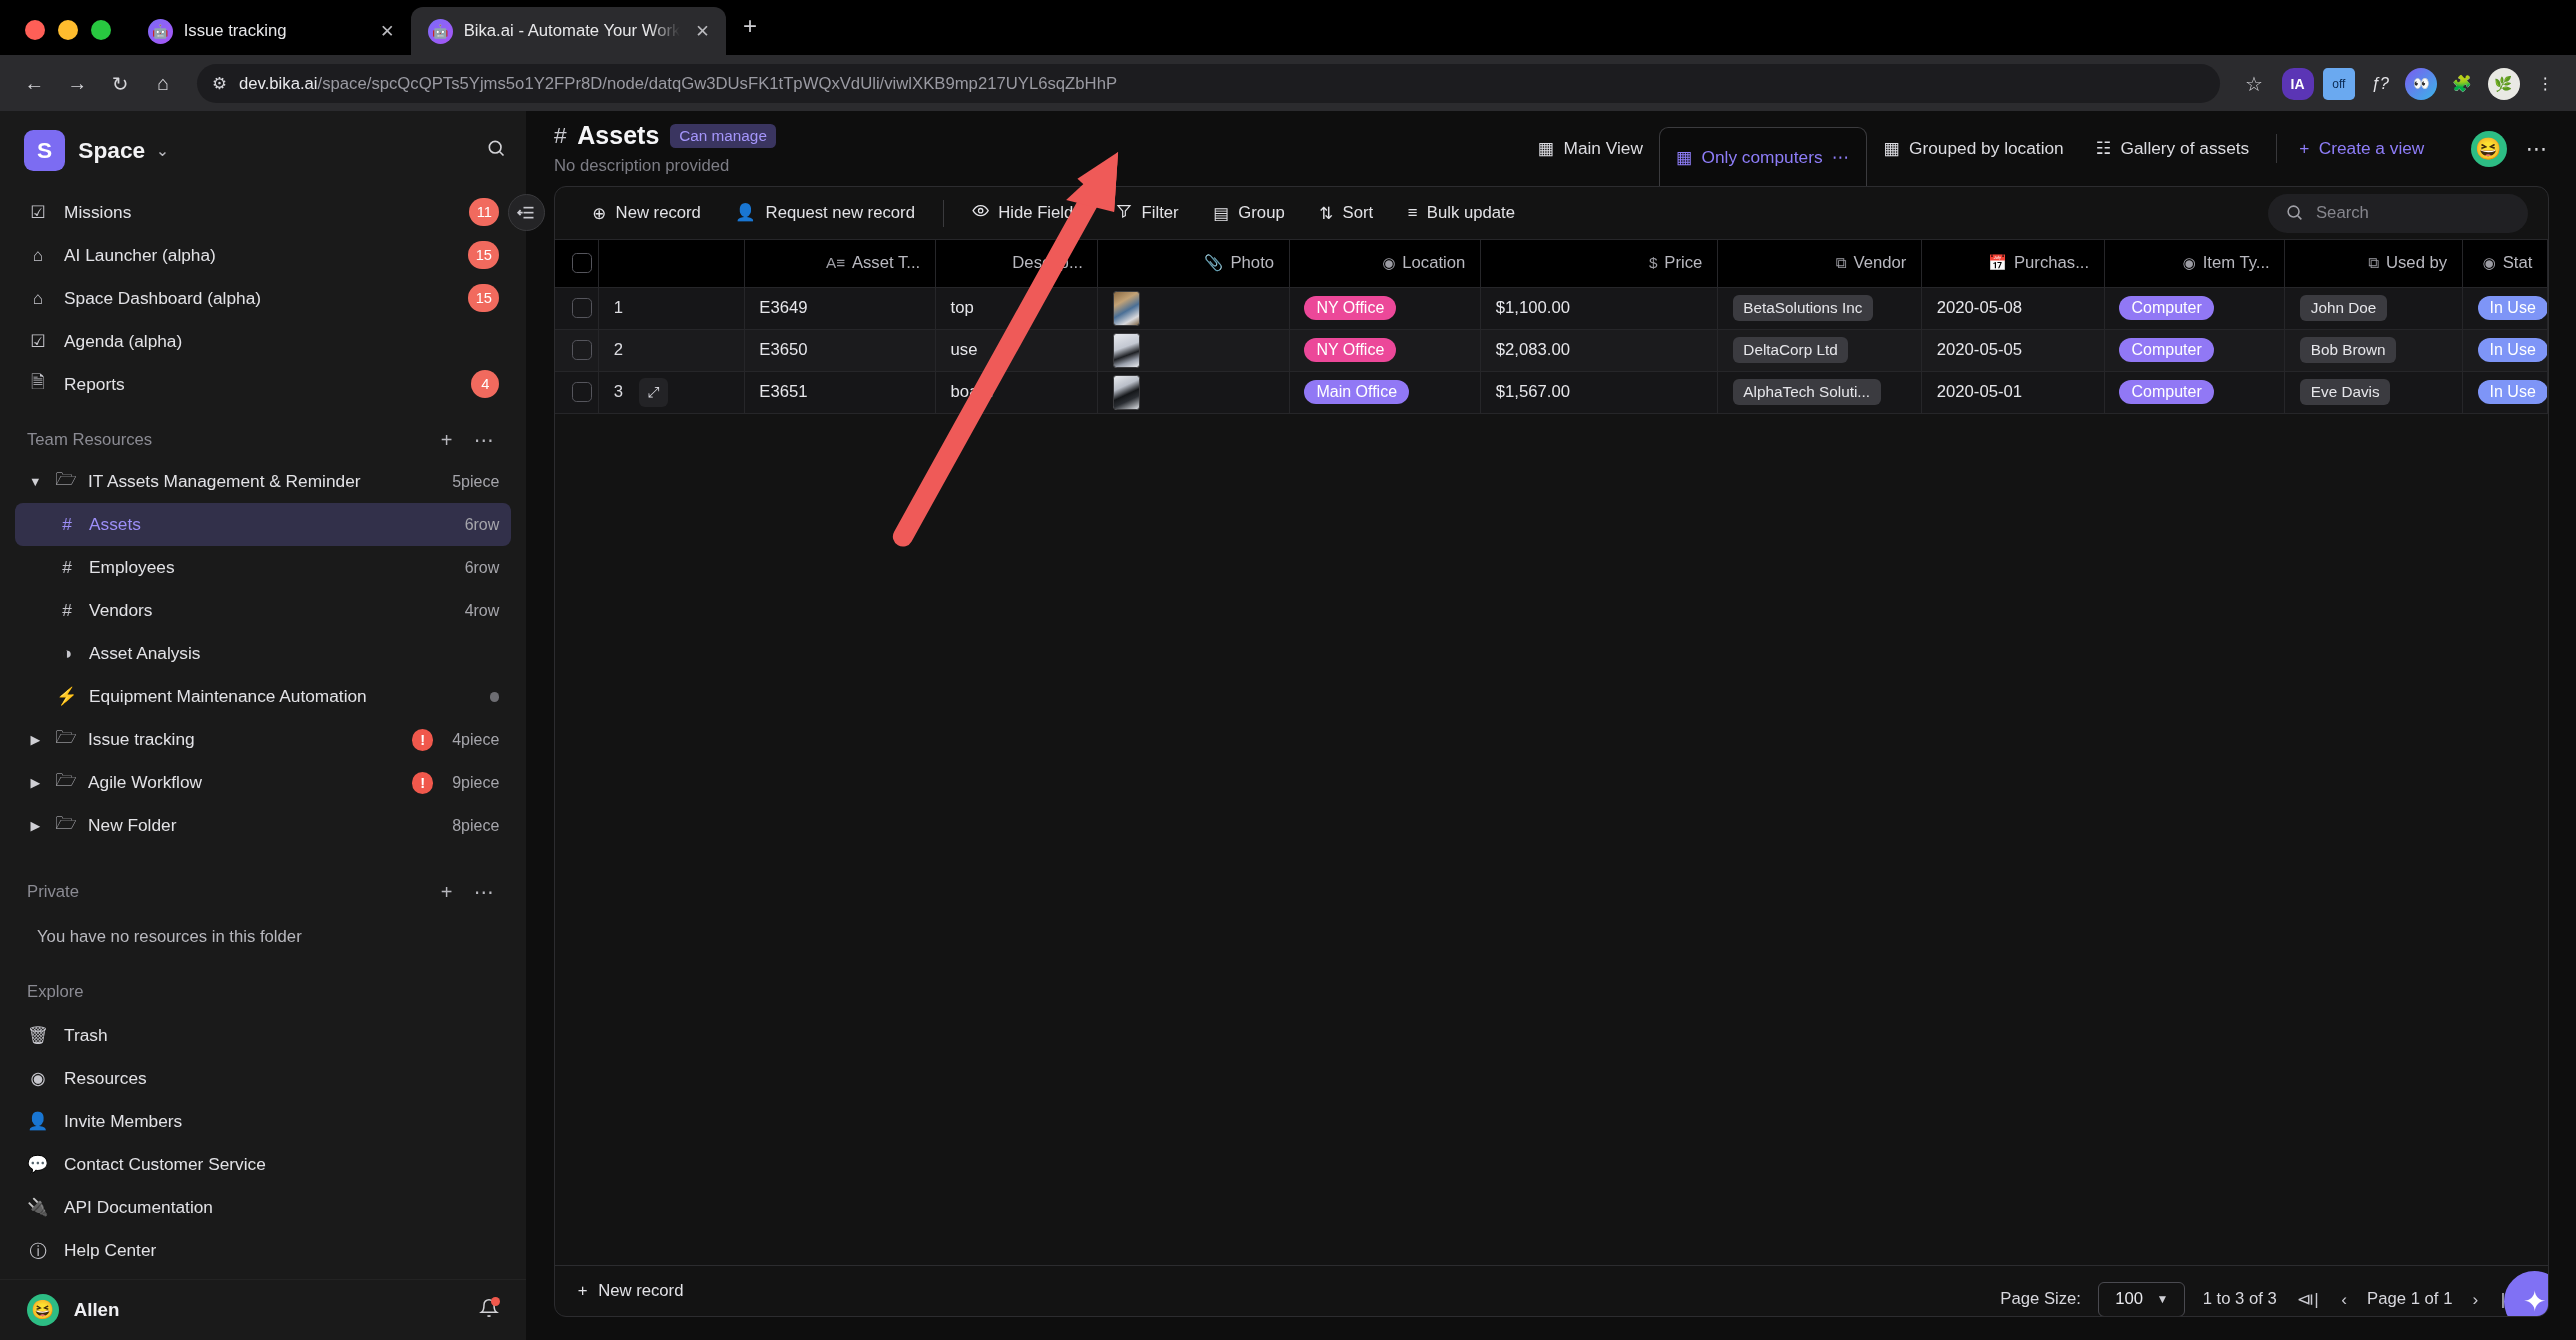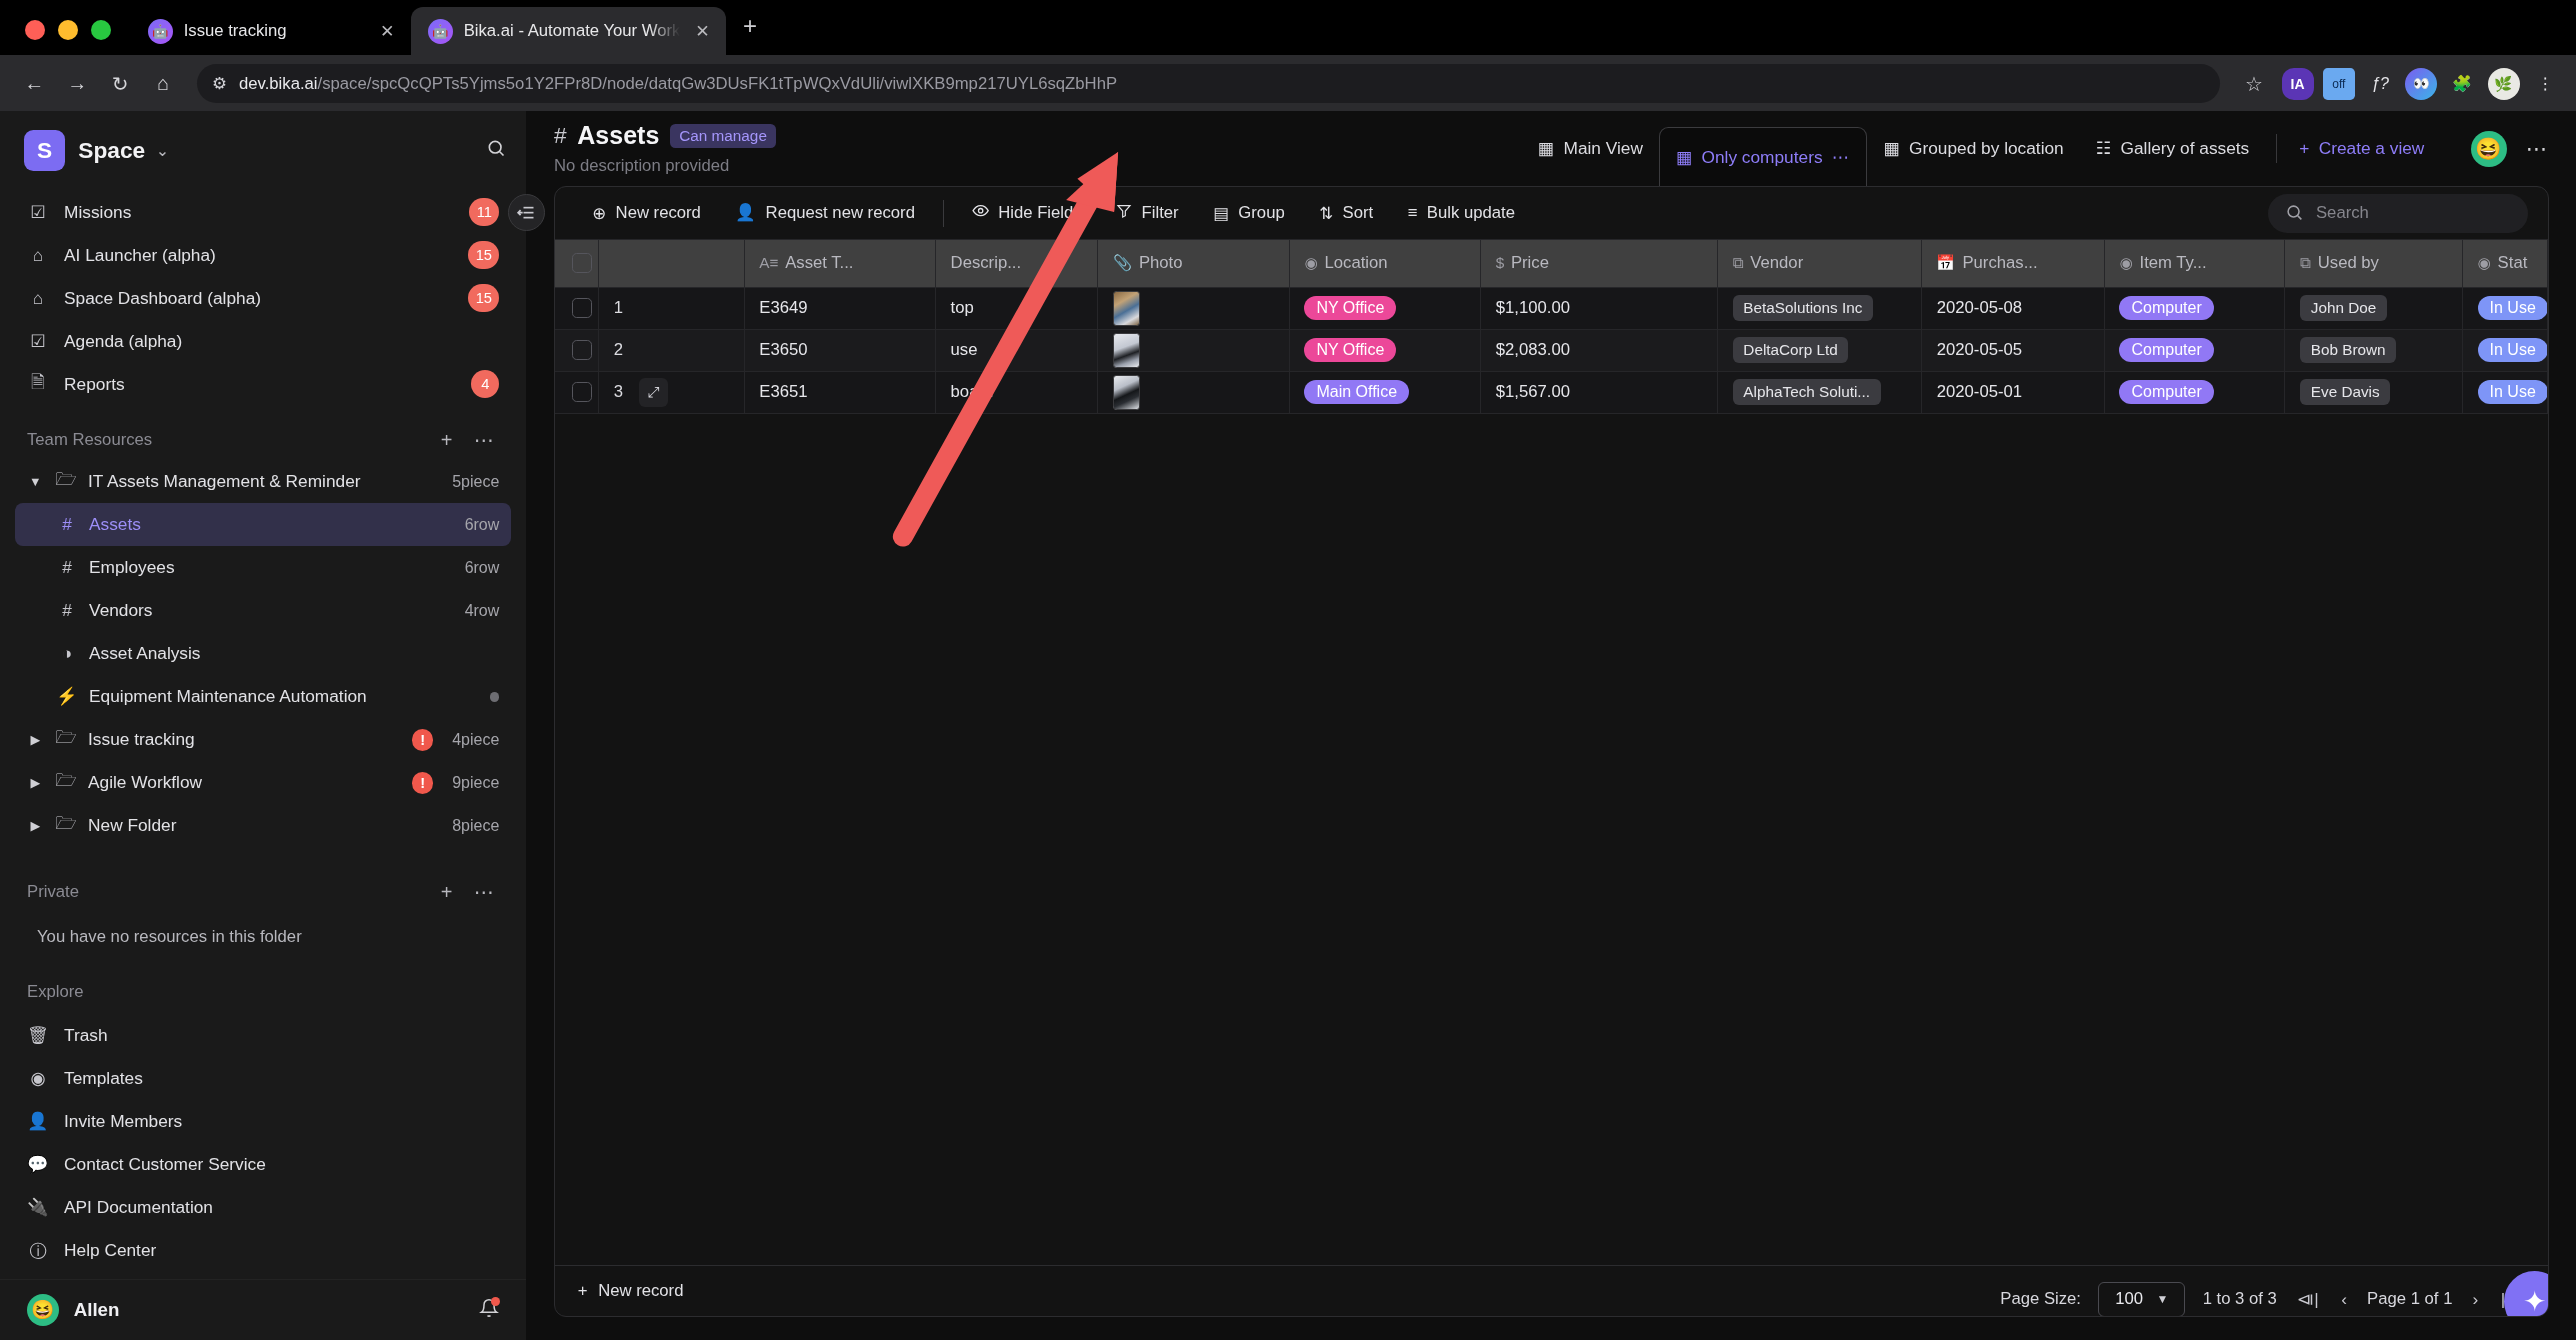--- a/index.html
+++ b/index.html
@@ -203,21 +203,21 @@
   .search-ph { color: #86868d; font-size: 16.7px; }
 
   
   .tbl-wrap { flex: 1; overflow: hidden; position: relative; }
   .tbl { width: 100%; border-collapse: collapse; table-layout: fixed; }
   .tbl th, .tbl td {
     border-right: 0.7px solid #262629; border-bottom: 0.7px solid #262629;
     text-align: left; padding: 0 14.7px; height: 42px; font-weight: 400;
     overflow: hidden; white-space: nowrap;
   }
-  .tbl th { color: #b9b9c0; font-size: 16.7px; background: #404040; height: 47px; }
+  .tbl th { color: #b9b9c0; font-size: 16.7px; background: #000000; height: 47px; text-align: right; }
   .tbl th .ico { color: #9d9da4; margin-right: 6.7px; font-size: 15.3px; }
   .tbl td { color: #e6e6ea; font-size: 16.7px; background: #161618; }
   .tbl tr:nth-child(even) td { background: #1b1b1d; }
   .c-chk { width: 41px; padding-left: 17.3px !important; padding-right: 0 !important; }
   .chkbox {
     width: 20px; height: 20px; border: 1.3px solid #55555c; border-radius: 4.7px; display: block;
     cursor: pointer;
   }
   .rownum-cell { display: flex; align-items: center; gap: 9.3px; }
   .rownum { color: #dcdce1; font-size: 16.7px; width: 16px; }
@@ -443,21 +443,21 @@
         <div class="sec-head">
           <span class="sec-title">Explore</span>
         </div>
         <div class="nav-list">
           <div class="nav-item">
             <span class="ico">🗑</span>
             <span class="lbl">Trash</span>
           </div>
           <div class="nav-item">
             <span class="ico">◉</span>
-            <span class="lbl">Templates</span>
+            <span class="lbl">Resources</span>
           </div>
           <div class="nav-item">
             <span class="ico">👤</span>
             <span class="lbl">Invite Members</span>
           </div>
           <div class="nav-item">
             <span class="ico">💬</span>
             <span class="lbl">Contact Customer Service</span>
           </div>
           <div class="nav-item">

